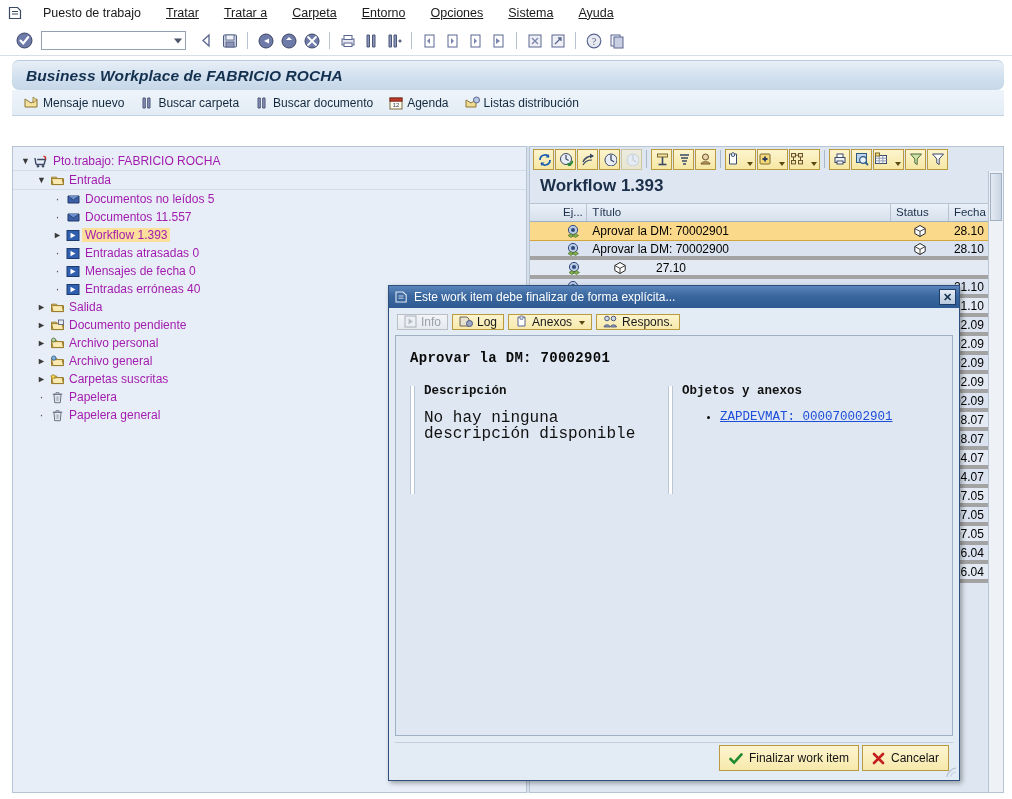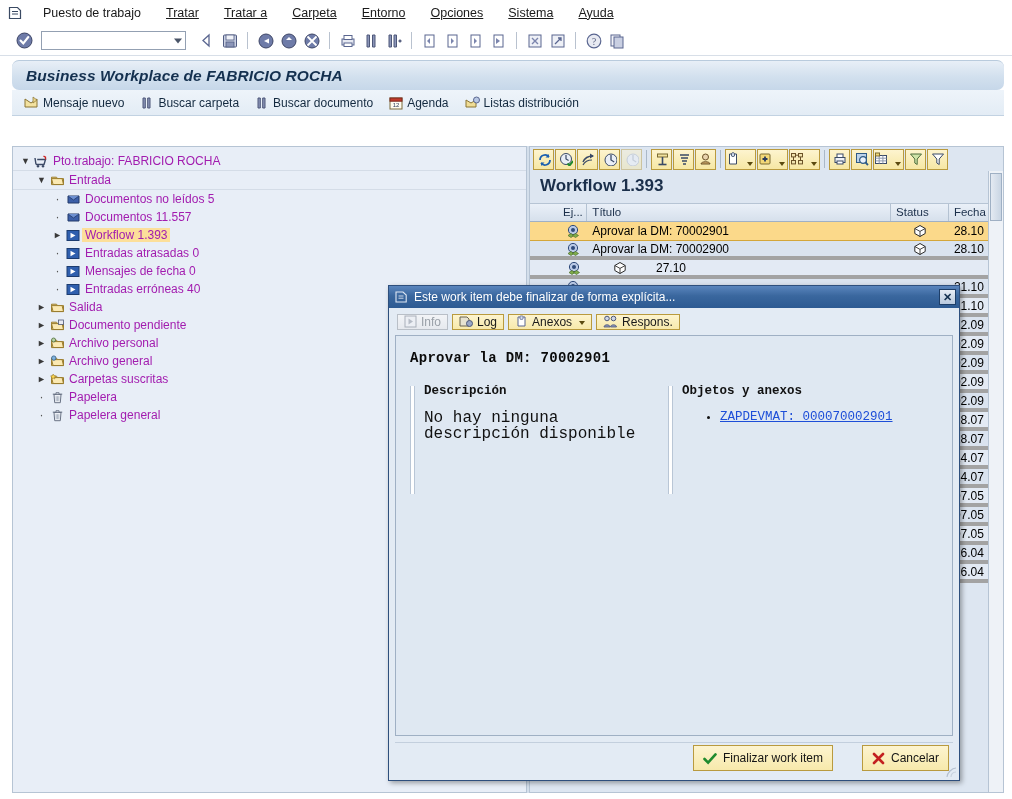--- a/index.html
+++ b/index.html
@@ -333,21 +333,21 @@
     position:absolute; left:6px; right:6px; top:6px;
     height:1px; background:#c3cfdd;
   }
   .fbtn {
     height: 21px;
     border: 1px solid #b99a3e;
     background: linear-gradient(to bottom,#fdf4cf,#f7e9ab);
     display: flex; align-items: center;
     padding: 12px 9px; gap: 6px;
     font-size: 12px; color: #141414;
-    cursor: default; white-space: nowrap; margin-left: 26px;
+    cursor: default; white-space: nowrap;
   }
   .grip {
     position: absolute; right: 2px; bottom: 2px;
     width: 14px; height: 14px;
   }
 
   .sprite { display:block; }
 </style>
 </head>
 <body>

